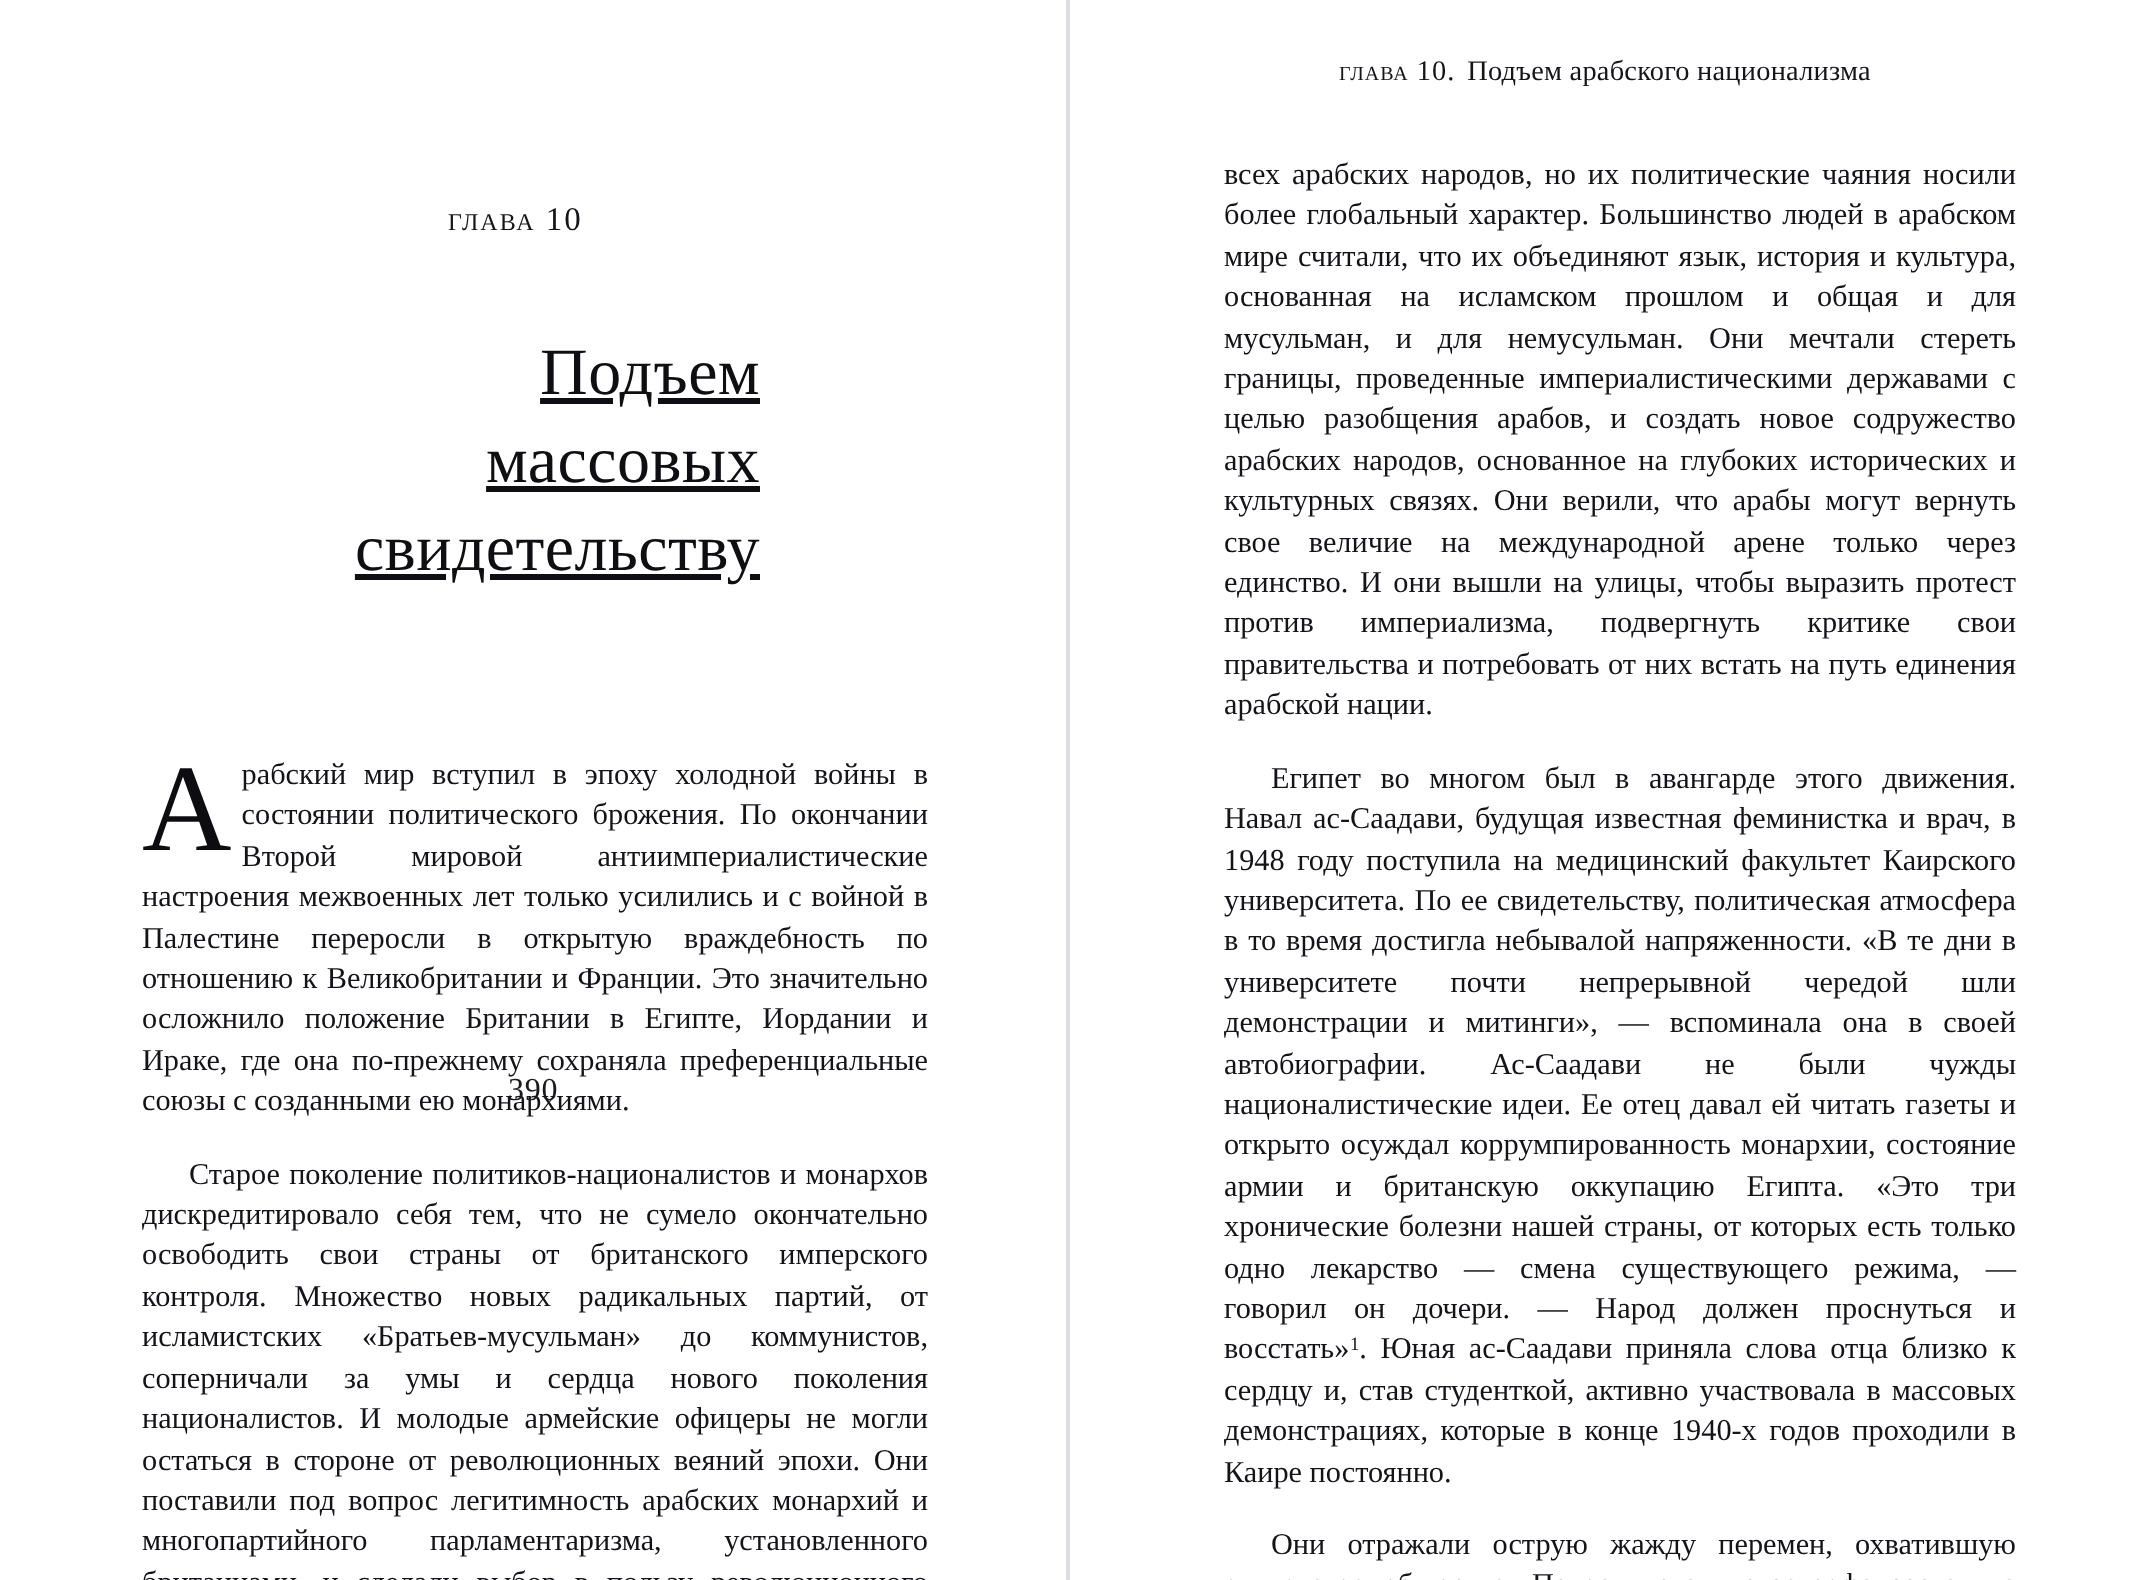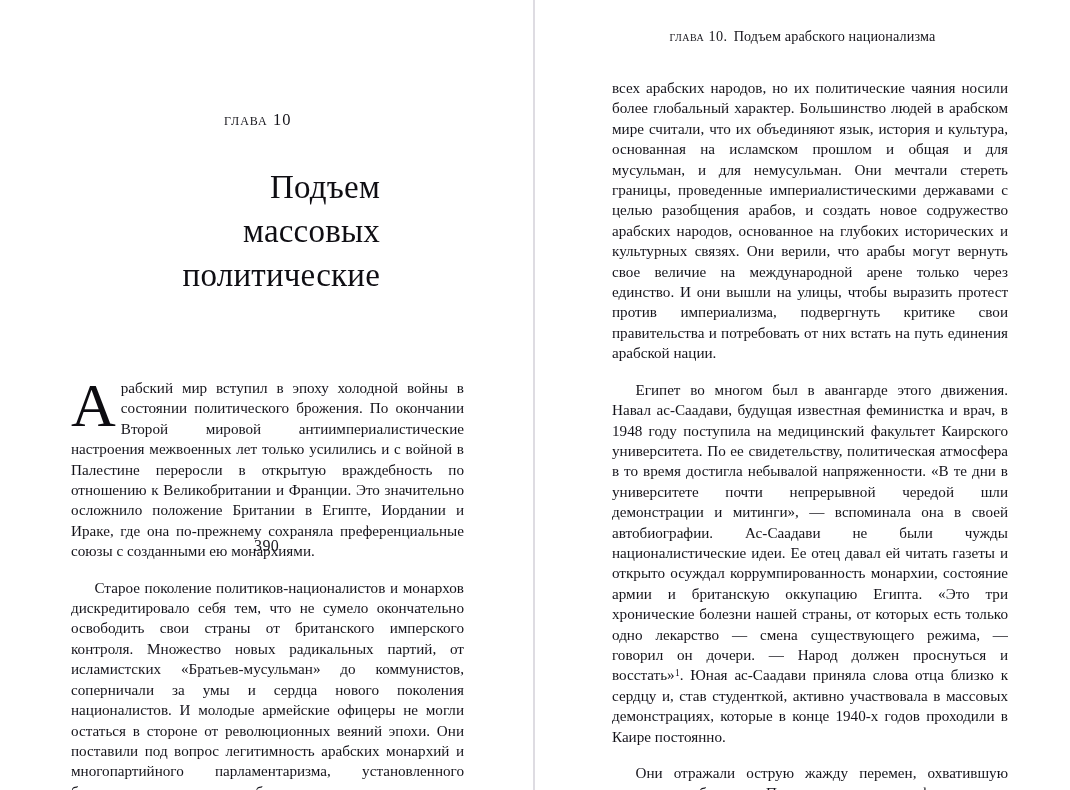--- a/index.html
+++ b/index.html
@@ -56,39 +56,39 @@
   .rh-chap {
     font-variant: small-caps;
     letter-spacing: .5px;
   }
   .rh-sep { display: inline-block; width: 6px; }
 
   
   .chapter-number {
     position: absolute;
     left: 224px;
-    top: 110px;
+    top: 100px;
     font-size: 16.5px;
     font-variant: small-caps;
     letter-spacing: 1.0px;
     color: #15141a;
   }
   .chapter-title {
     position: absolute;
     right: 153px;
     top: 166px;
     width: 330px;
     text-align: right;
     font-size: 33px;
     line-height: 1.33;
     letter-spacing: .2px;
     color: #0f0e13;
     font-weight: 400;
   }
-  .chapter-title .tline { display: block; white-space: nowrap; }
+  .chapter-title .tline { display: block; white-space: nowrap; text-decoration: underline; }
 
   
   .textblock {
     position: absolute;
     font-size: 15.15px;
     line-height: 20.4px;
     text-align: justify;
     text-justify: inter-word;
     color: #14131a;
     hyphens: manual;
@@ -148,21 +148,21 @@
 
 <div class="spread">
 
   <div class="page page-left">
 
     <div class="chapter-number">глава 10</div>
 
     <div class="chapter-title">
       <span class="tline">Подъем</span>
       <span class="tline">массовых</span>
-      <span class="tline">политические</span>
+      <span class="tline">свидетельству</span>
     </div>
 
     <div class="textblock textblock-left">
       <p class="para dropcap-para"><span class="dropcap">А</span><span>рабский мир вступил в эпоху холодной войны в состоянии политического брожения. По окончании Второй мировой антиимпериалистические настроения межвоенных лет только усилились и с войной в Палестине переросли в открытую враждебность по отношению к Великобритании и Франции. Это значительно осложнило положение Британии в Египте, Иордании и Ираке, где она по-прежнему сохраняла преференциальные союзы с созданными ею монархиями.</span></p>
 
       <p class="para"><span>Старое поколение политиков-националистов и монархов дискредитировало себя тем, что не сумело окончательно освободить свои страны от британского имперского контроля. Множество новых радикальных партий, от исламистских «Братьев-мусульман» до коммунистов, соперничали за умы и сердца нового поколения националистов. И молодые армейские офицеры не могли остаться в стороне от революционных веяний эпохи. Они поставили под вопрос легитимность арабских монархий и многопартийного парламентаризма, установленного британцами, и сделали выбор в пользу революционного республиканства.</span></p>
 
       <p class="para"><span>Главной идеологией эпохи стал арабский национализм. К 1940-м годам освобождение от колониального правления было общей целью</span></p>
     </div>
 

